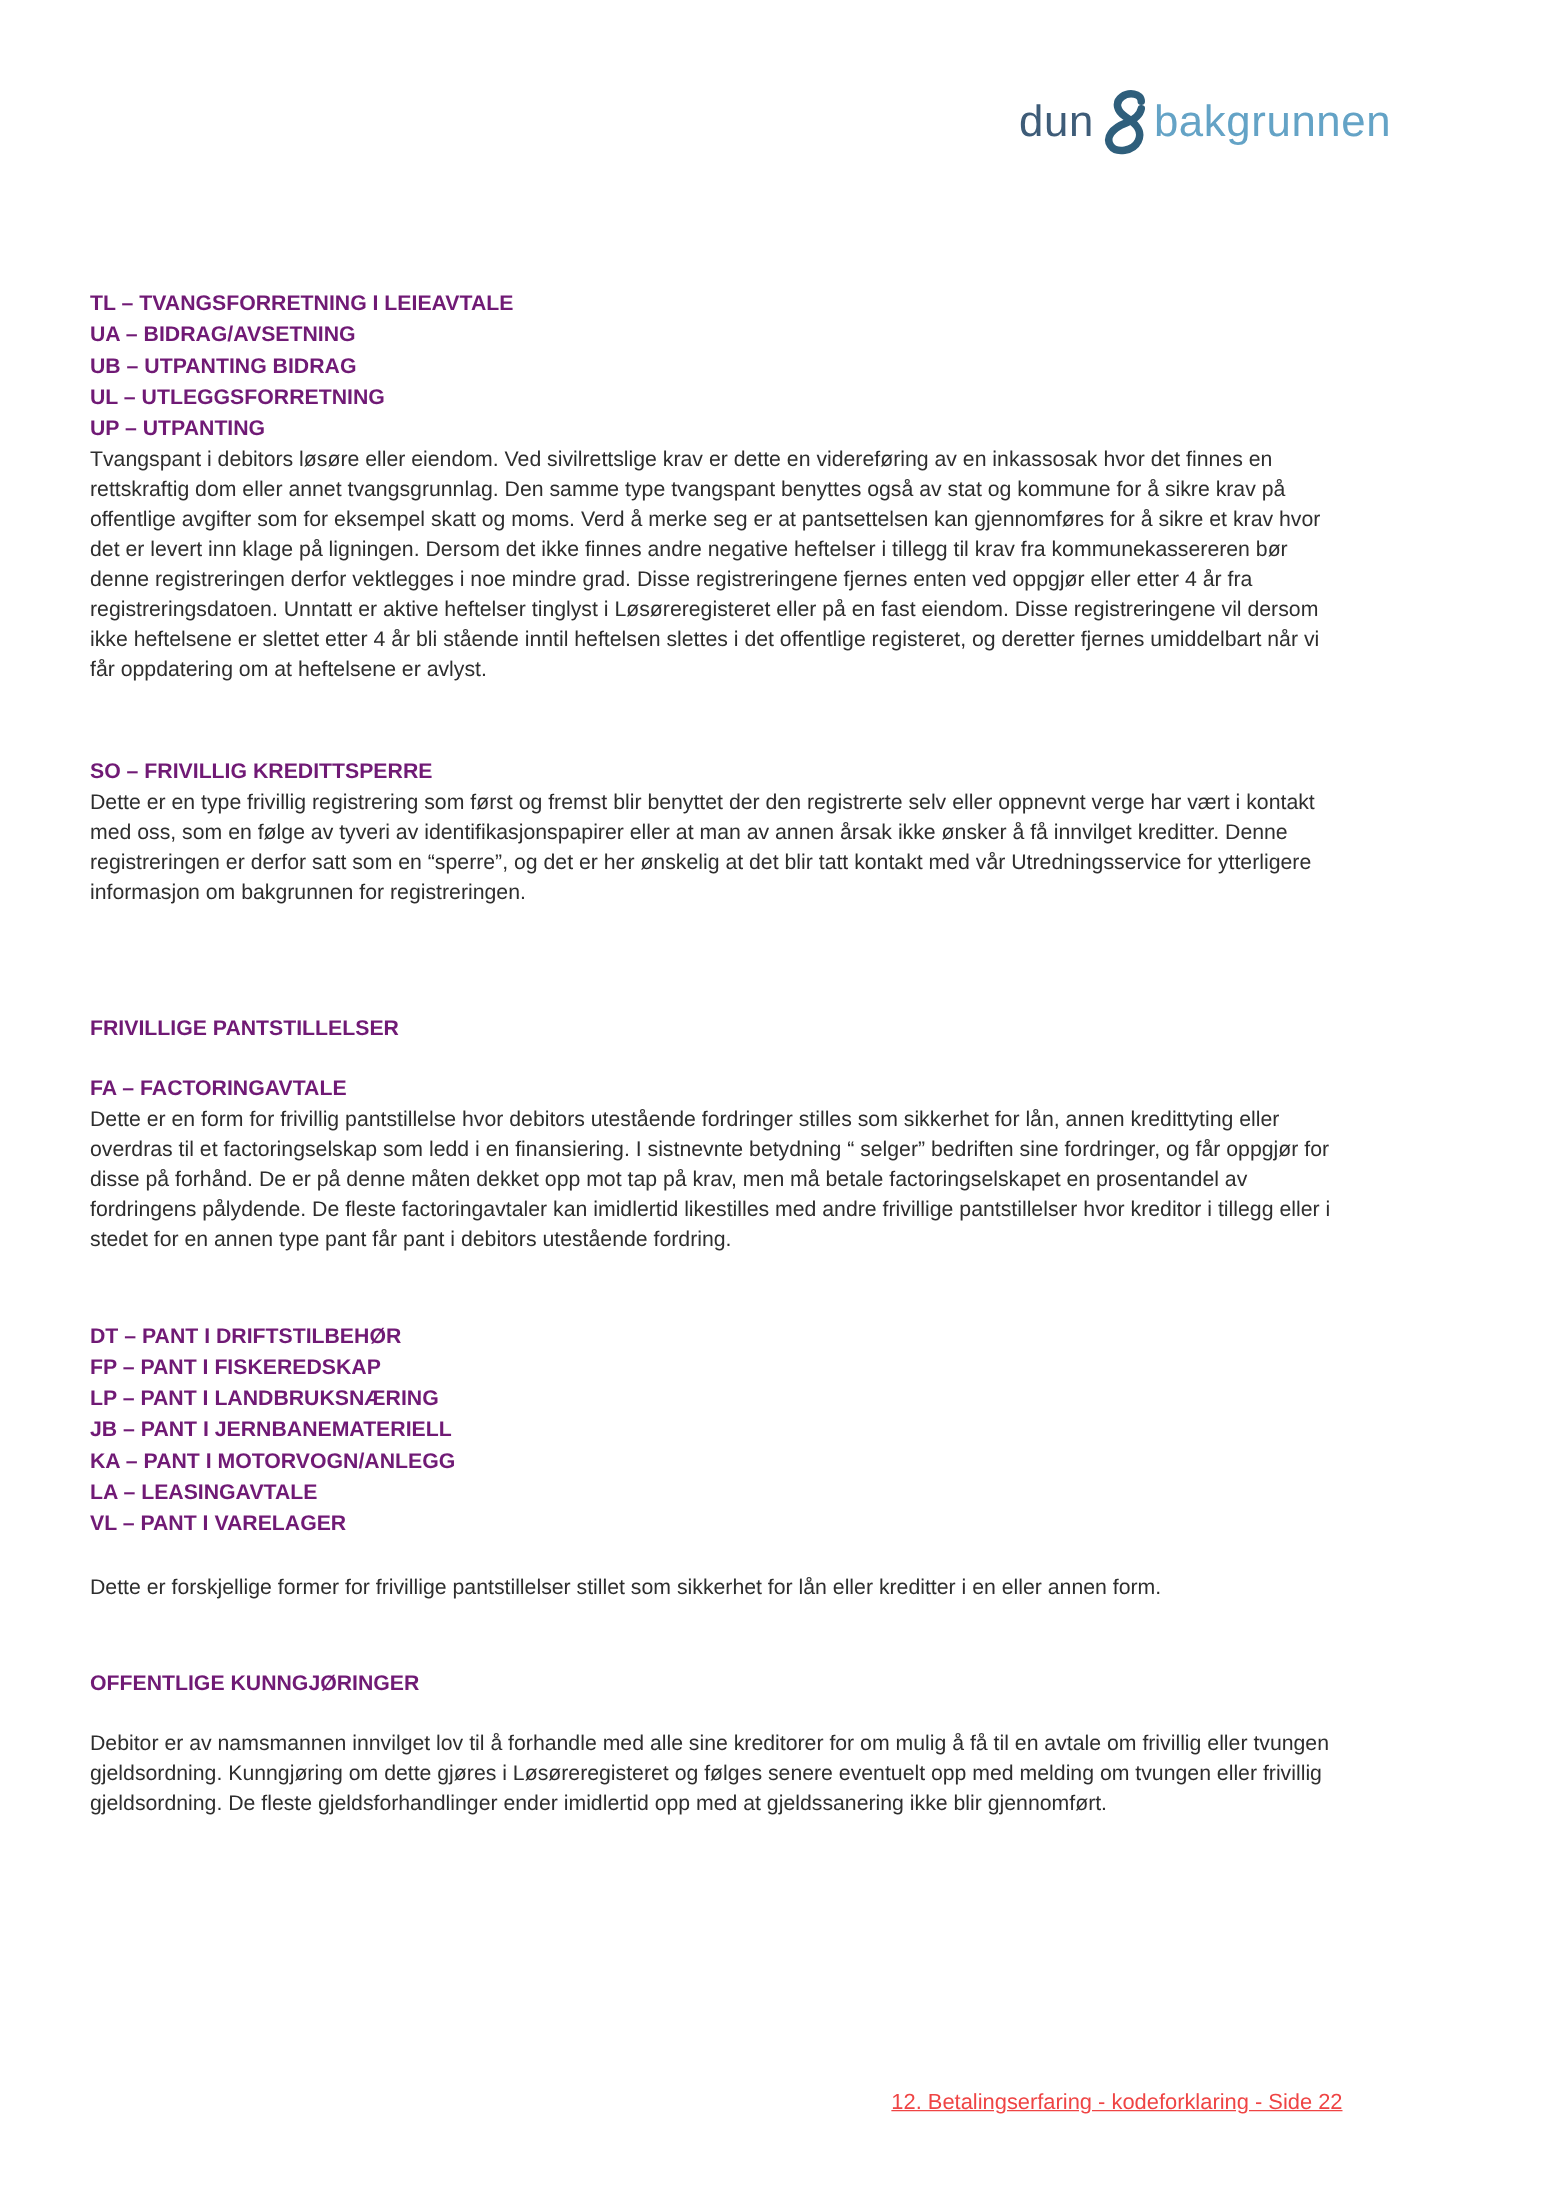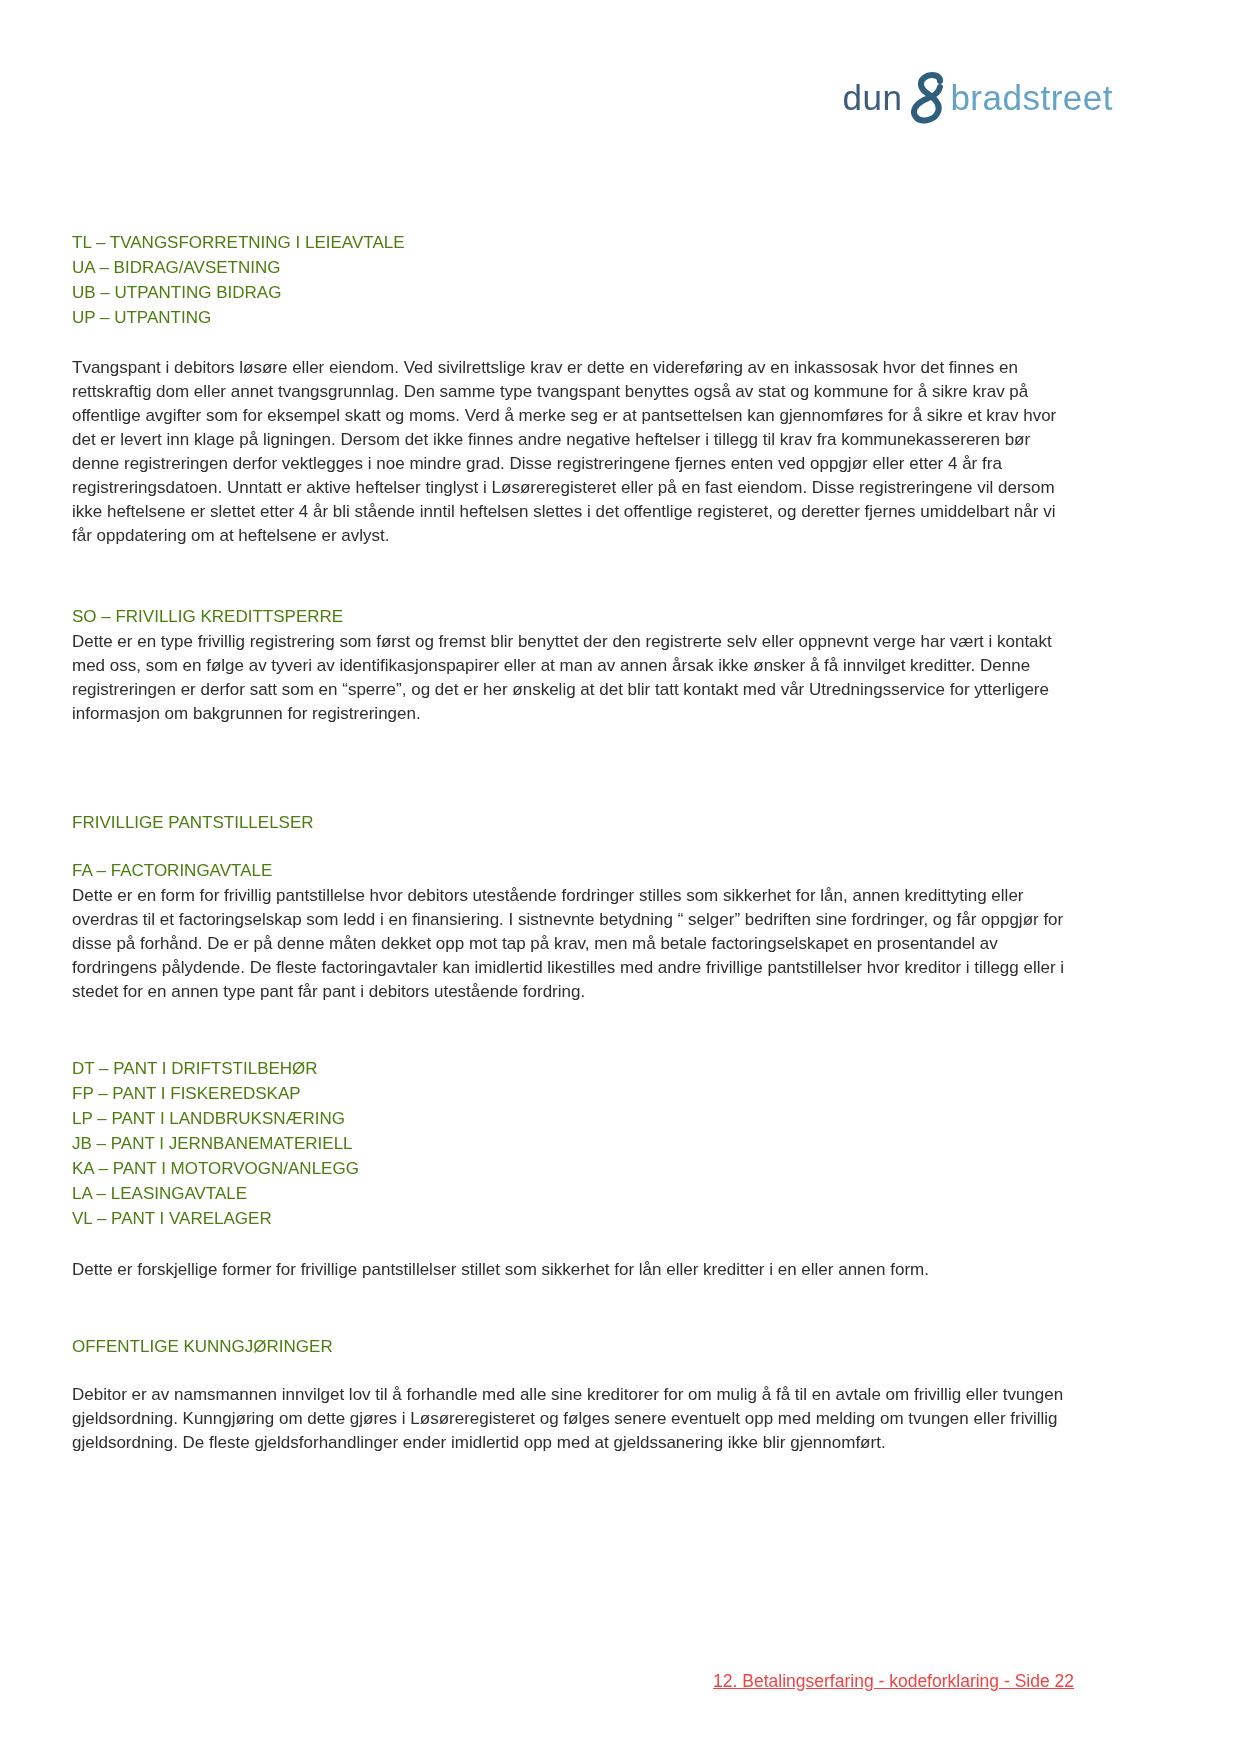--- a/index.html
+++ b/index.html
@@ -33,22 +33,22 @@
   .textcol {
     position: absolute;
     left: 72px;
     width: 1002px;
     color: #2e2e2e;
     font-size: 17px;
     line-height: 24px;
   }
   .codes { line-height: 25px; }
   .codes div, h3.codehead, h3.sechead {
-    font-weight: normal;
-    color: #4d7c0f;
+    font-weight: bold;
+    color: #701a75;
     margin: 0;
     font-size: 17px;
   }
   h3.codehead, h3.sechead { line-height: 25px; }
   p.body { margin: 0; }
   .footer {
     position: absolute;
     top: 1671px;
     left: 72px;
     width: 1002px;
@@ -63,27 +63,28 @@
 
 <div class="page">
 
   <div class="logo">
     <span class="dun">dun</span>
     <span class="amp-wrap">
       <svg width="42" height="52" viewBox="0 0 42 52" aria-hidden="true">
         <path d="M 34 9 C 34 2.5 24 1.5 18.5 5.5 C 12.5 10 14.5 17 21.5 21.5 C 30 27 35.5 33 31.5 41 C 27.5 49 14 51 9.5 44.5 C 5 38 11 30.5 21.5 26.5 C 28 24 33 20 34 15" fill="none" stroke="#2F5F7C" stroke-width="6" stroke-linecap="round"></path>
       </svg>
     </span>
-    <span class="brad">bradstreet</span>
+    <span class="brad">bakgrunnen</span>
   </div>
 
   <div class="textcol codes" style="top:230px;">
     <div>TL – TVANGSFORRETNING I LEIEAVTALE</div>
     <div>UA – BIDRAG/AVSETNING</div>
     <div>UB – UTPANTING BIDRAG</div>
+    <div>UL – UTLEGGSFORRETNING</div>
     <div>UP – UTPANTING</div>
   </div>
 
   <div class="textcol" style="top:356px;">
     <p class="body">Tvangspant i debitors løsøre eller eiendom. Ved sivilrettslige krav er dette en videreføring av en inkassosak hvor det finnes en rettskraftig dom eller annet tvangsgrunnlag. Den samme type tvangspant benyttes også av stat og kommune for å sikre krav på offentlige avgifter som for eksempel skatt og moms. Verd å merke seg er at pantsettelsen kan gjennomføres for å sikre et krav hvor det er levert inn klage på ligningen. Dersom det ikke finnes andre negative heftelser i tillegg til krav fra kommunekassereren bør denne registreringen derfor vektlegges i noe mindre grad. Disse registreringene fjernes enten ved oppgjør eller etter 4 år fra registreringsdatoen. Unntatt er aktive heftelser tinglyst i Løsøreregisteret eller på en fast eiendom. Disse registreringene vil dersom ikke heftelsene er slettet etter 4 år bli stående inntil heftelsen slettes i det offentlige registeret, og deretter fjernes umiddelbart når vi får oppdatering om at heftelsene er avlyst.</p>
   </div>
 
   <div class="textcol" style="top:604px;">
     <h3 class="codehead">SO – FRIVILLIG KREDITTSPERRE</h3>
     <p class="body" style="margin-top:1px;">Dette er en type frivillig registrering som først og fremst blir benyttet der den registrerte selv eller oppnevnt verge har vært i kontakt med oss, som en følge av tyveri av identifikasjonspapirer eller at man av annen årsak ikke ønsker å få innvilget kreditter. Denne registreringen er derfor satt som en “sperre”, og det er her ønskelig at det blir tatt kontakt med vår Utredningsservice for ytterligere informasjon om bakgrunnen for registreringen.</p>

